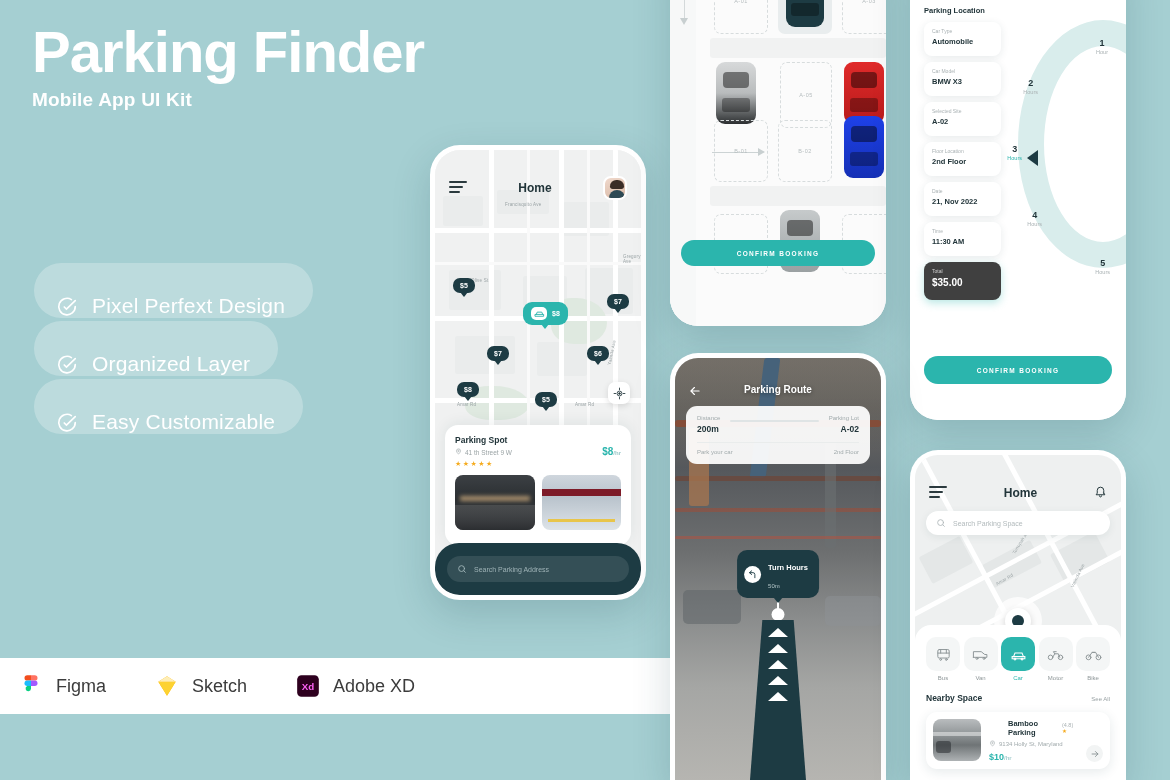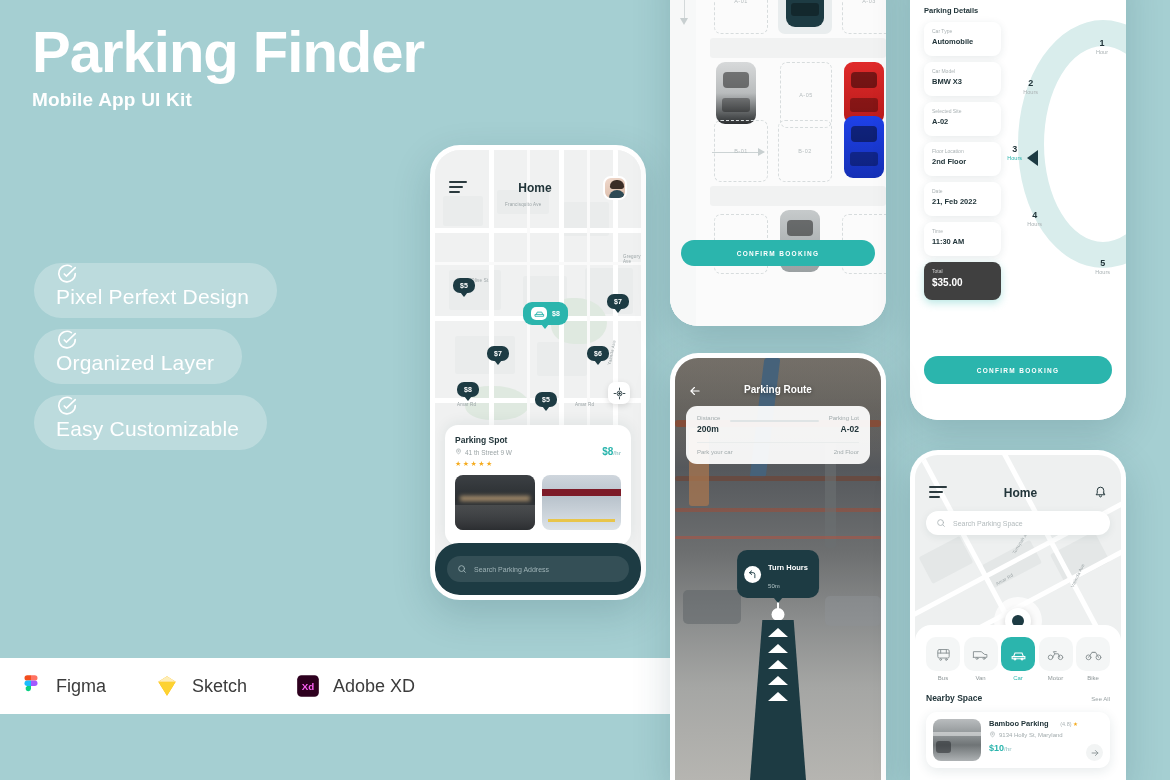--- a/index.html
+++ b/index.html
@@ -19,25 +19,24 @@
   }
   .promo-sub {
     font-size: 19px; font-weight: 700; color: #ffffff;
     margin-top: 6px; letter-spacing: 0.2px;
   }
   .pill-list { position: absolute; left: 34px; top: 263px; }
   .pill {
     background: rgba(255,255,255,0.26);
     border-radius: 40px;
     height: 55px;
-    display: flex; align-items: flex-start;
+    display: flex; align-items: flex-end;
     padding: 0 28px 0 22px;
-    margin-bottom: 11px;
+    margin-bottom: 3px;
     width: fit-content;
-    flex-direction: column;
   }
   .pill-icon { width: 22px; height: 22px; flex: 0 0 22px; margin-right: 14px; }
   .pill-label { color: #ffffff; font-size: 21px; letter-spacing: 0.2px; }
 
   
   .soft-bar {
     position: absolute; left: 0; top: 658px; width: 672px; height: 56px;
     background: #ffffff;
     display: flex; align-items: center; padding-left: 18px;
   }
@@ -276,21 +275,21 @@
   .near-all{ font-size:6px;color:#9aa3a5; }
   .near-card{
     margin-top:9px;background:#fff;border-radius:11px;padding:7px;display:flex;gap:8px;
     box-shadow:0 3px 12px rgba(30,60,70,.11);
   }
   .near-thumb{ width:48px;height:42px;border-radius:8px;flex:0 0 48px;position:relative;overflow:hidden;
     background:linear-gradient(180deg,#b9bcbe 0%,#8f9496 38%,#6f7476 62%,#aeb2b4 100%);}
   .near-thumb::before{content:'';position:absolute;left:0;top:30%;width:100%;height:4px;background:rgba(255,255,255,.45);}
   .near-thumb::after{content:'';position:absolute;left:6%;bottom:18%;width:32%;height:12px;background:rgba(40,44,48,.55);border-radius:3px;}
   .near-info{ flex:1; min-width:0; }
-  .near-name{ font-size:7.5px;font-weight:700;color:#22353a; }
+  .near-name{ font-size:7.5px;font-weight:700;color:#22353a;margin-left:19px; }
   .near-rate{ font-size:5.5px;color:#aab2b4; }
   .near-addr{ font-size:6px;color:#a2abad;margin-top:3px;display:flex;align-items:center;gap:3px; }
   .near-price{ font-size:9px;color:#2bb5ad;font-weight:700;margin-top:4px; }
   .near-price i{ font-style:normal;font-size:6px;color:#a8cfd0; }
   .near-go{ width:17px;height:17px;border-radius:50%;background:#f2f4f4;display:flex;align-items:center;
     justify-content:center;align-self:flex-end; }
 </style>
 </head>
 <body>
 
@@ -525,41 +524,41 @@
     <div class="dial-caret" style="right:88px;top:190px;"></div>
     <div class="dial-item" style="right:84px;top:250px;">
       <div class="dial-num">4</div>
       <div class="dial-unit">Hours</div>
     </div>
     <div class="dial-item" style="right:16px;top:298px;">
       <div class="dial-num">5</div>
       <div class="dial-unit">Hours</div>
     </div>
 
-    <div class="book-sec">Parking Details</div>
+    <div class="book-sec">Parking Location</div>
 
     <div class="field" style="top:62px;">
       <div class="field-lbl">Car Type</div>
       <div class="field-val">Automobile</div>
     </div>
     <div class="field" style="top:102px;">
       <div class="field-lbl">Car Model</div>
       <div class="field-val">BMW X3</div>
     </div>
     <div class="field" style="top:142px;">
       <div class="field-lbl">Selected Site</div>
       <div class="field-val">A-02</div>
     </div>
     <div class="field" style="top:182px;">
       <div class="field-lbl">Floor Location</div>
       <div class="field-val">2nd Floor</div>
     </div>
     <div class="field" style="top:222px;">
       <div class="field-lbl">Date</div>
-      <div class="field-val">21, Feb 2022</div>
+      <div class="field-val">21, Nov 2022</div>
     </div>
     <div class="field" style="top:262px;">
       <div class="field-lbl">Time</div>
       <div class="field-val">11:30 AM</div>
     </div>
     <div class="field field-total" style="top:302px;height:38px;">
       <div class="field-lbl">Total</div>
       <div class="field-val">$35.00</div>
     </div>
 

